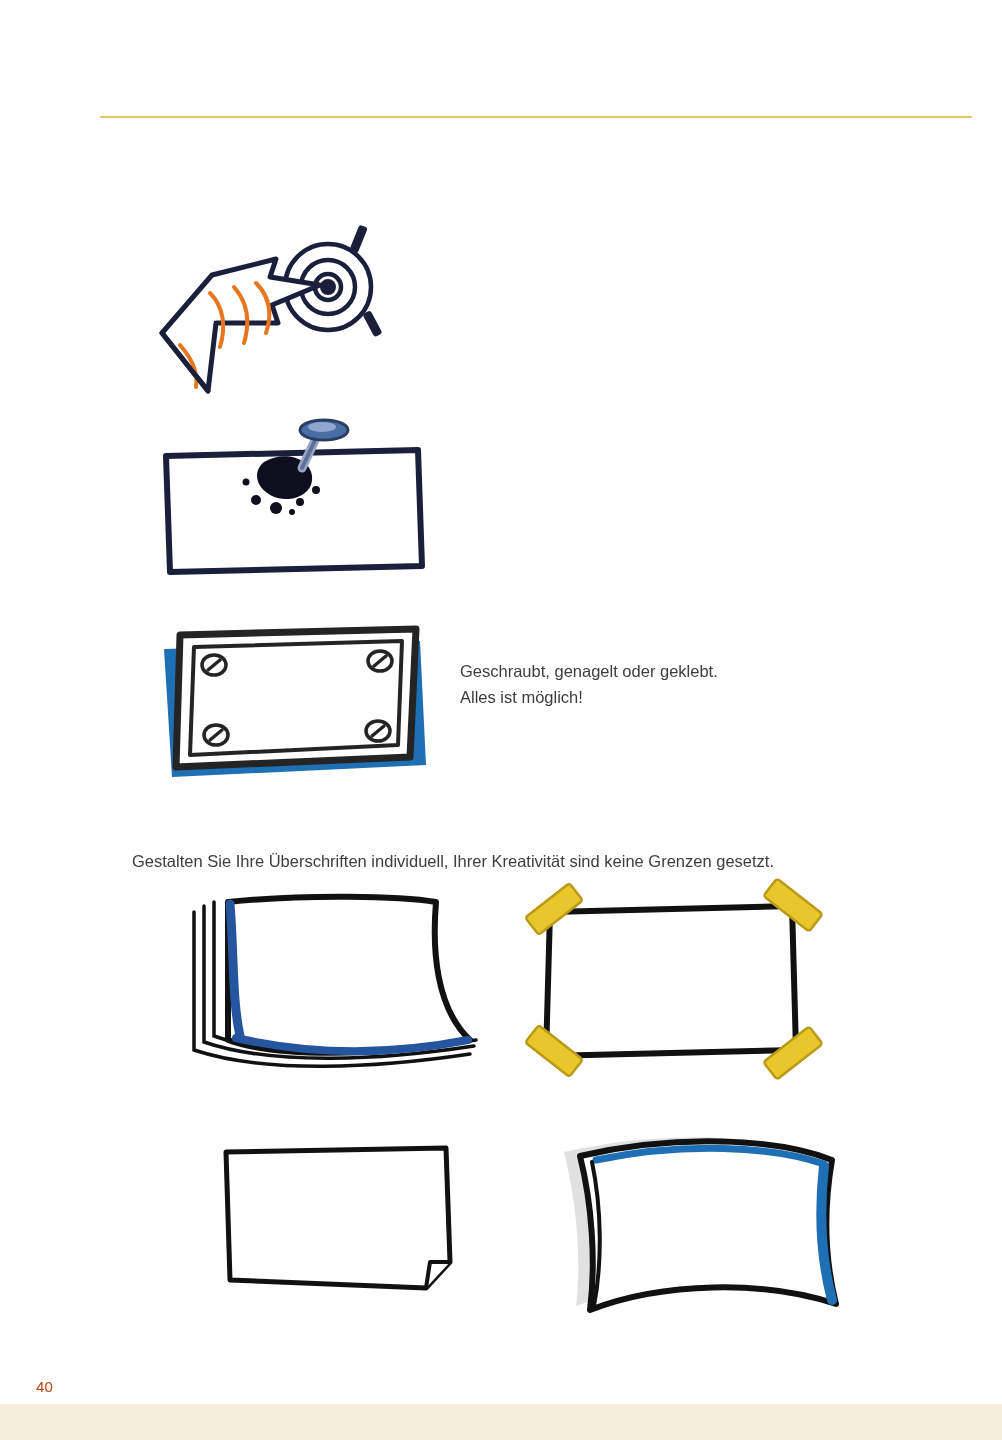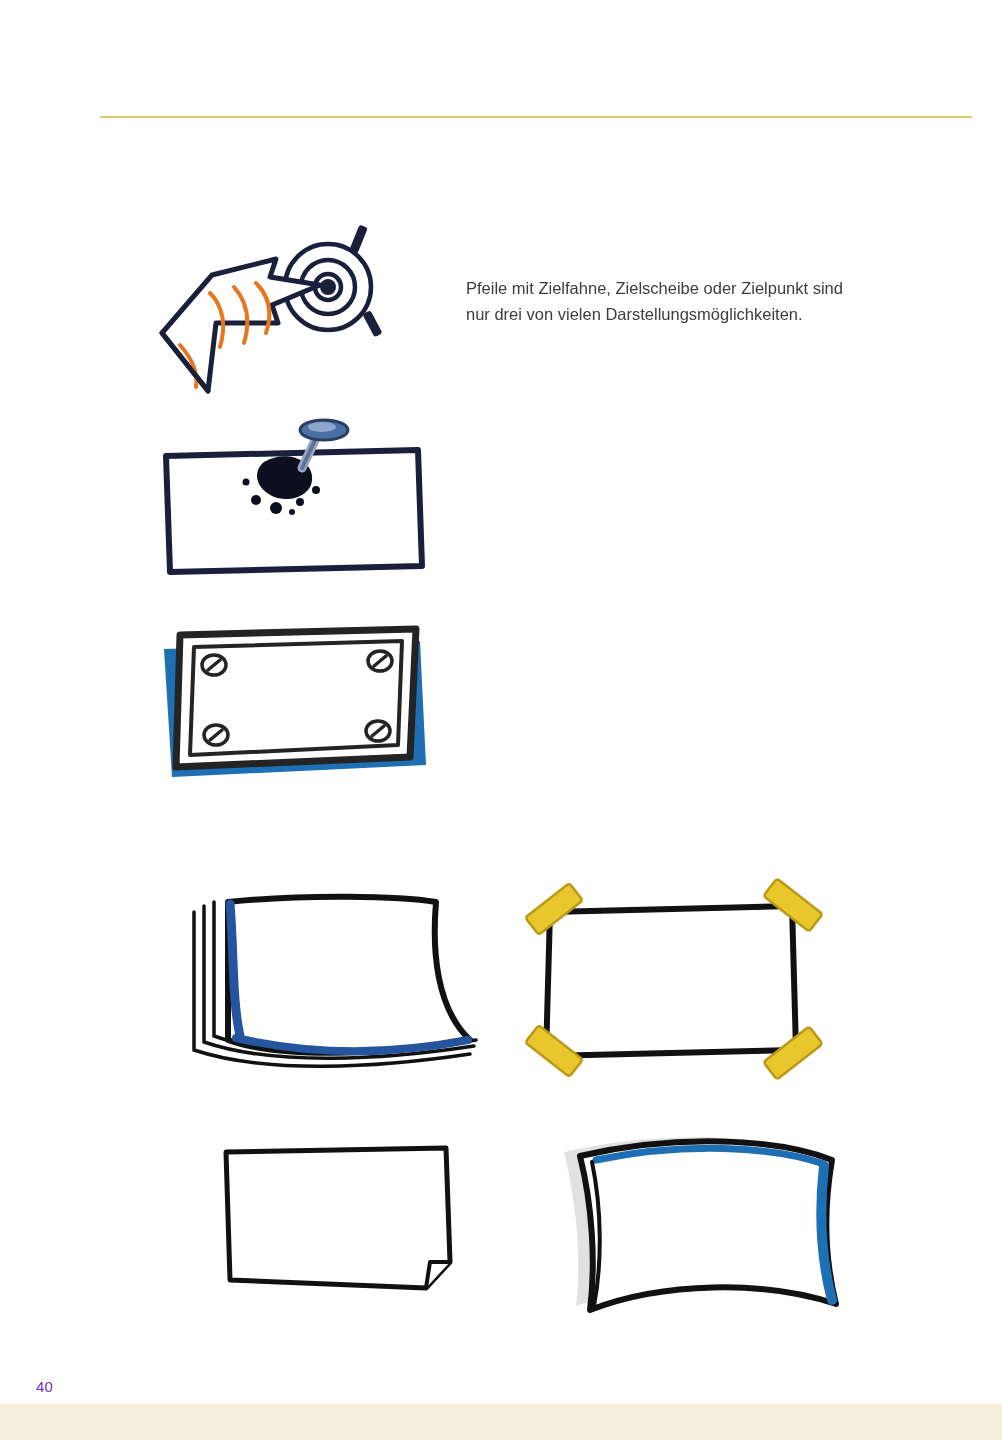--- a/index.html
+++ b/index.html
@@ -36,21 +36,21 @@
     bottom: 0;
     width: 1002px;
     height: 36px;
     background: #f4ecdd;
   }
   .page-number {
     position: absolute;
     left: 36px;
     top: 1378px;
     font-size: 15px;
-    color: #6d28d9;
+    color: #c2410c;
     letter-spacing: 0.2px;
   }
   .caption {
     position: absolute;
     font-size: 16.5px;
     line-height: 26px;
     color: #3d3d3d;
     white-space: pre-line;
   }
   .cap-1 { left: 466px; top: 275px; width: 440px; }
@@ -86,22 +86,20 @@
       <g stroke="#e8761f" stroke-width="4" fill="none" stroke-linecap="round">
         <path d="M60 78 C 74 92, 76 112, 70 132"></path>
         <path d="M84 72 C 98 88, 100 108, 94 128"></path>
         <path d="M106 68 C 120 82, 122 100, 116 118"></path>
         <path d="M30 130 C 44 146, 48 160, 46 172"></path>
       </g>
       <path d="M12 118 L58 176" stroke="#1a1f3c" stroke-width="5" fill="none" stroke-linecap="round"></path>
     </svg>
   </div>
 
-  <div class="caption cap-1">Pfeile mit Zielfahne, Zielscheibe oder Zielpunkt sind
-nur drei von vielen Darstellungsmöglichkeiten.</div>
 
   <div class="fig" style="left:160px; top:420px; width:280px; height:160px;">
     <svg width="280" height="160" viewBox="0 0 280 160">
       <path d="M6 36 L258 30 L262 146 L10 152 Z" fill="#ffffff" stroke="#1a1f3c" stroke-width="6" stroke-linejoin="round"></path>
 
       <g fill="#0d0f1f">
         <path d="M104 42 C 124 30, 150 38, 152 56 C 154 76, 128 84, 112 76 C 96 68, 92 52, 104 42 Z"></path>
         <circle cx="96" cy="80" r="5"></circle>
         <circle cx="116" cy="88" r="6"></circle>
         <circle cx="140" cy="82" r="4"></circle>
@@ -132,21 +130,24 @@
       </g>
       <g stroke="#242424" stroke-width="3.5" stroke-linecap="round">
         <path d="M50 45 L62 35"></path>
         <path d="M216 41 L228 31"></path>
         <path d="M52 115 L64 105"></path>
         <path d="M214 111 L226 101"></path>
       </g>
     </svg>
   </div>
 
+  <div class="caption cap-3">Geschraubt, genagelt oder geklebt.
+Alles ist möglich!</div>
 
+  <div class="caption cap-wide">Gestalten Sie Ihre Überschriften individuell, Ihrer Kreativität sind keine Grenzen gesetzt.</div>
 
   <div class="fig" style="left:186px; top:890px; width:300px; height:200px;">
     <svg width="300" height="200" viewBox="0 0 300 200">
       <g fill="none" stroke="#111111" stroke-width="3.5" stroke-linecap="round">
         <path d="M8 22 L8 160 C 80 184, 190 178, 284 164"></path>
         <path d="M18 16 L18 152 C 88 176, 196 170, 288 156"></path>
         <path d="M28 12 L28 146 C 96 170, 200 164, 290 150"></path>
       </g>
       <path d="M42 12 C 120 4, 214 6, 250 12 C 246 60, 250 118, 284 150 C 190 166, 92 168, 42 150 Z" fill="#ffffff" stroke="#111111" stroke-width="6" stroke-linejoin="round"></path>
       <path d="M44 14 C 48 62, 46 110, 54 146" fill="none" stroke="#24559e" stroke-width="9" stroke-linecap="round"></path>

